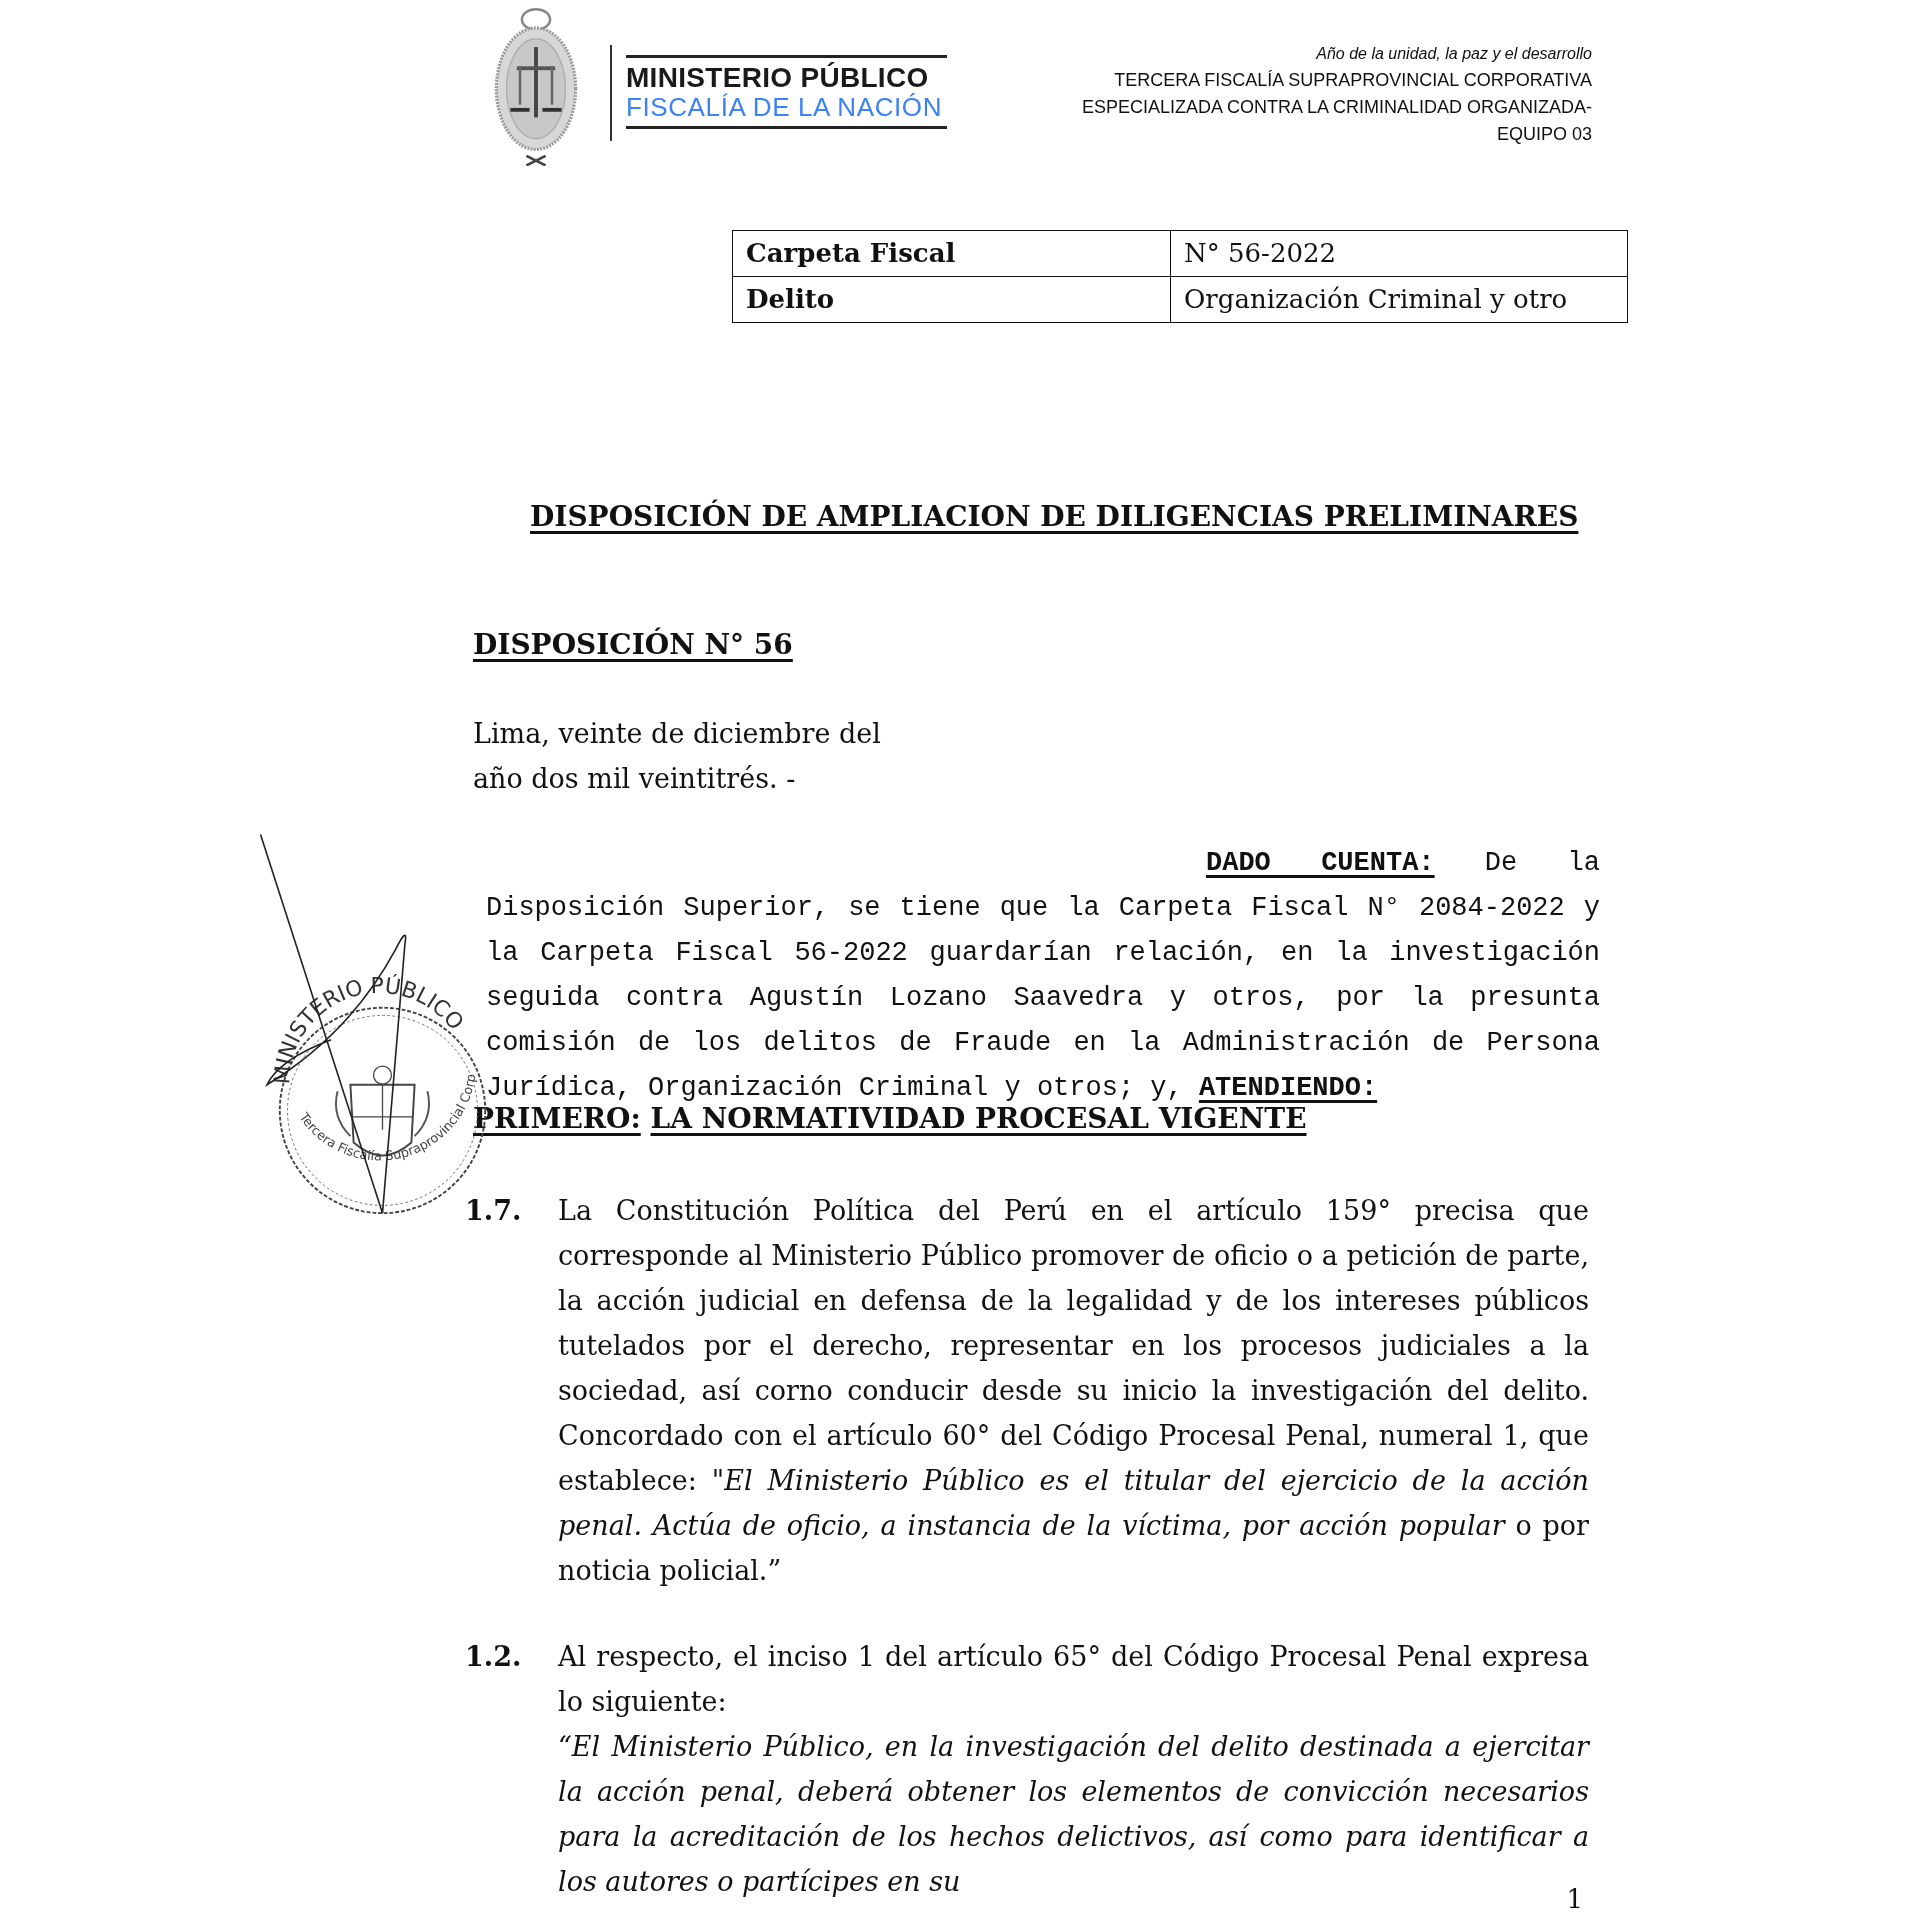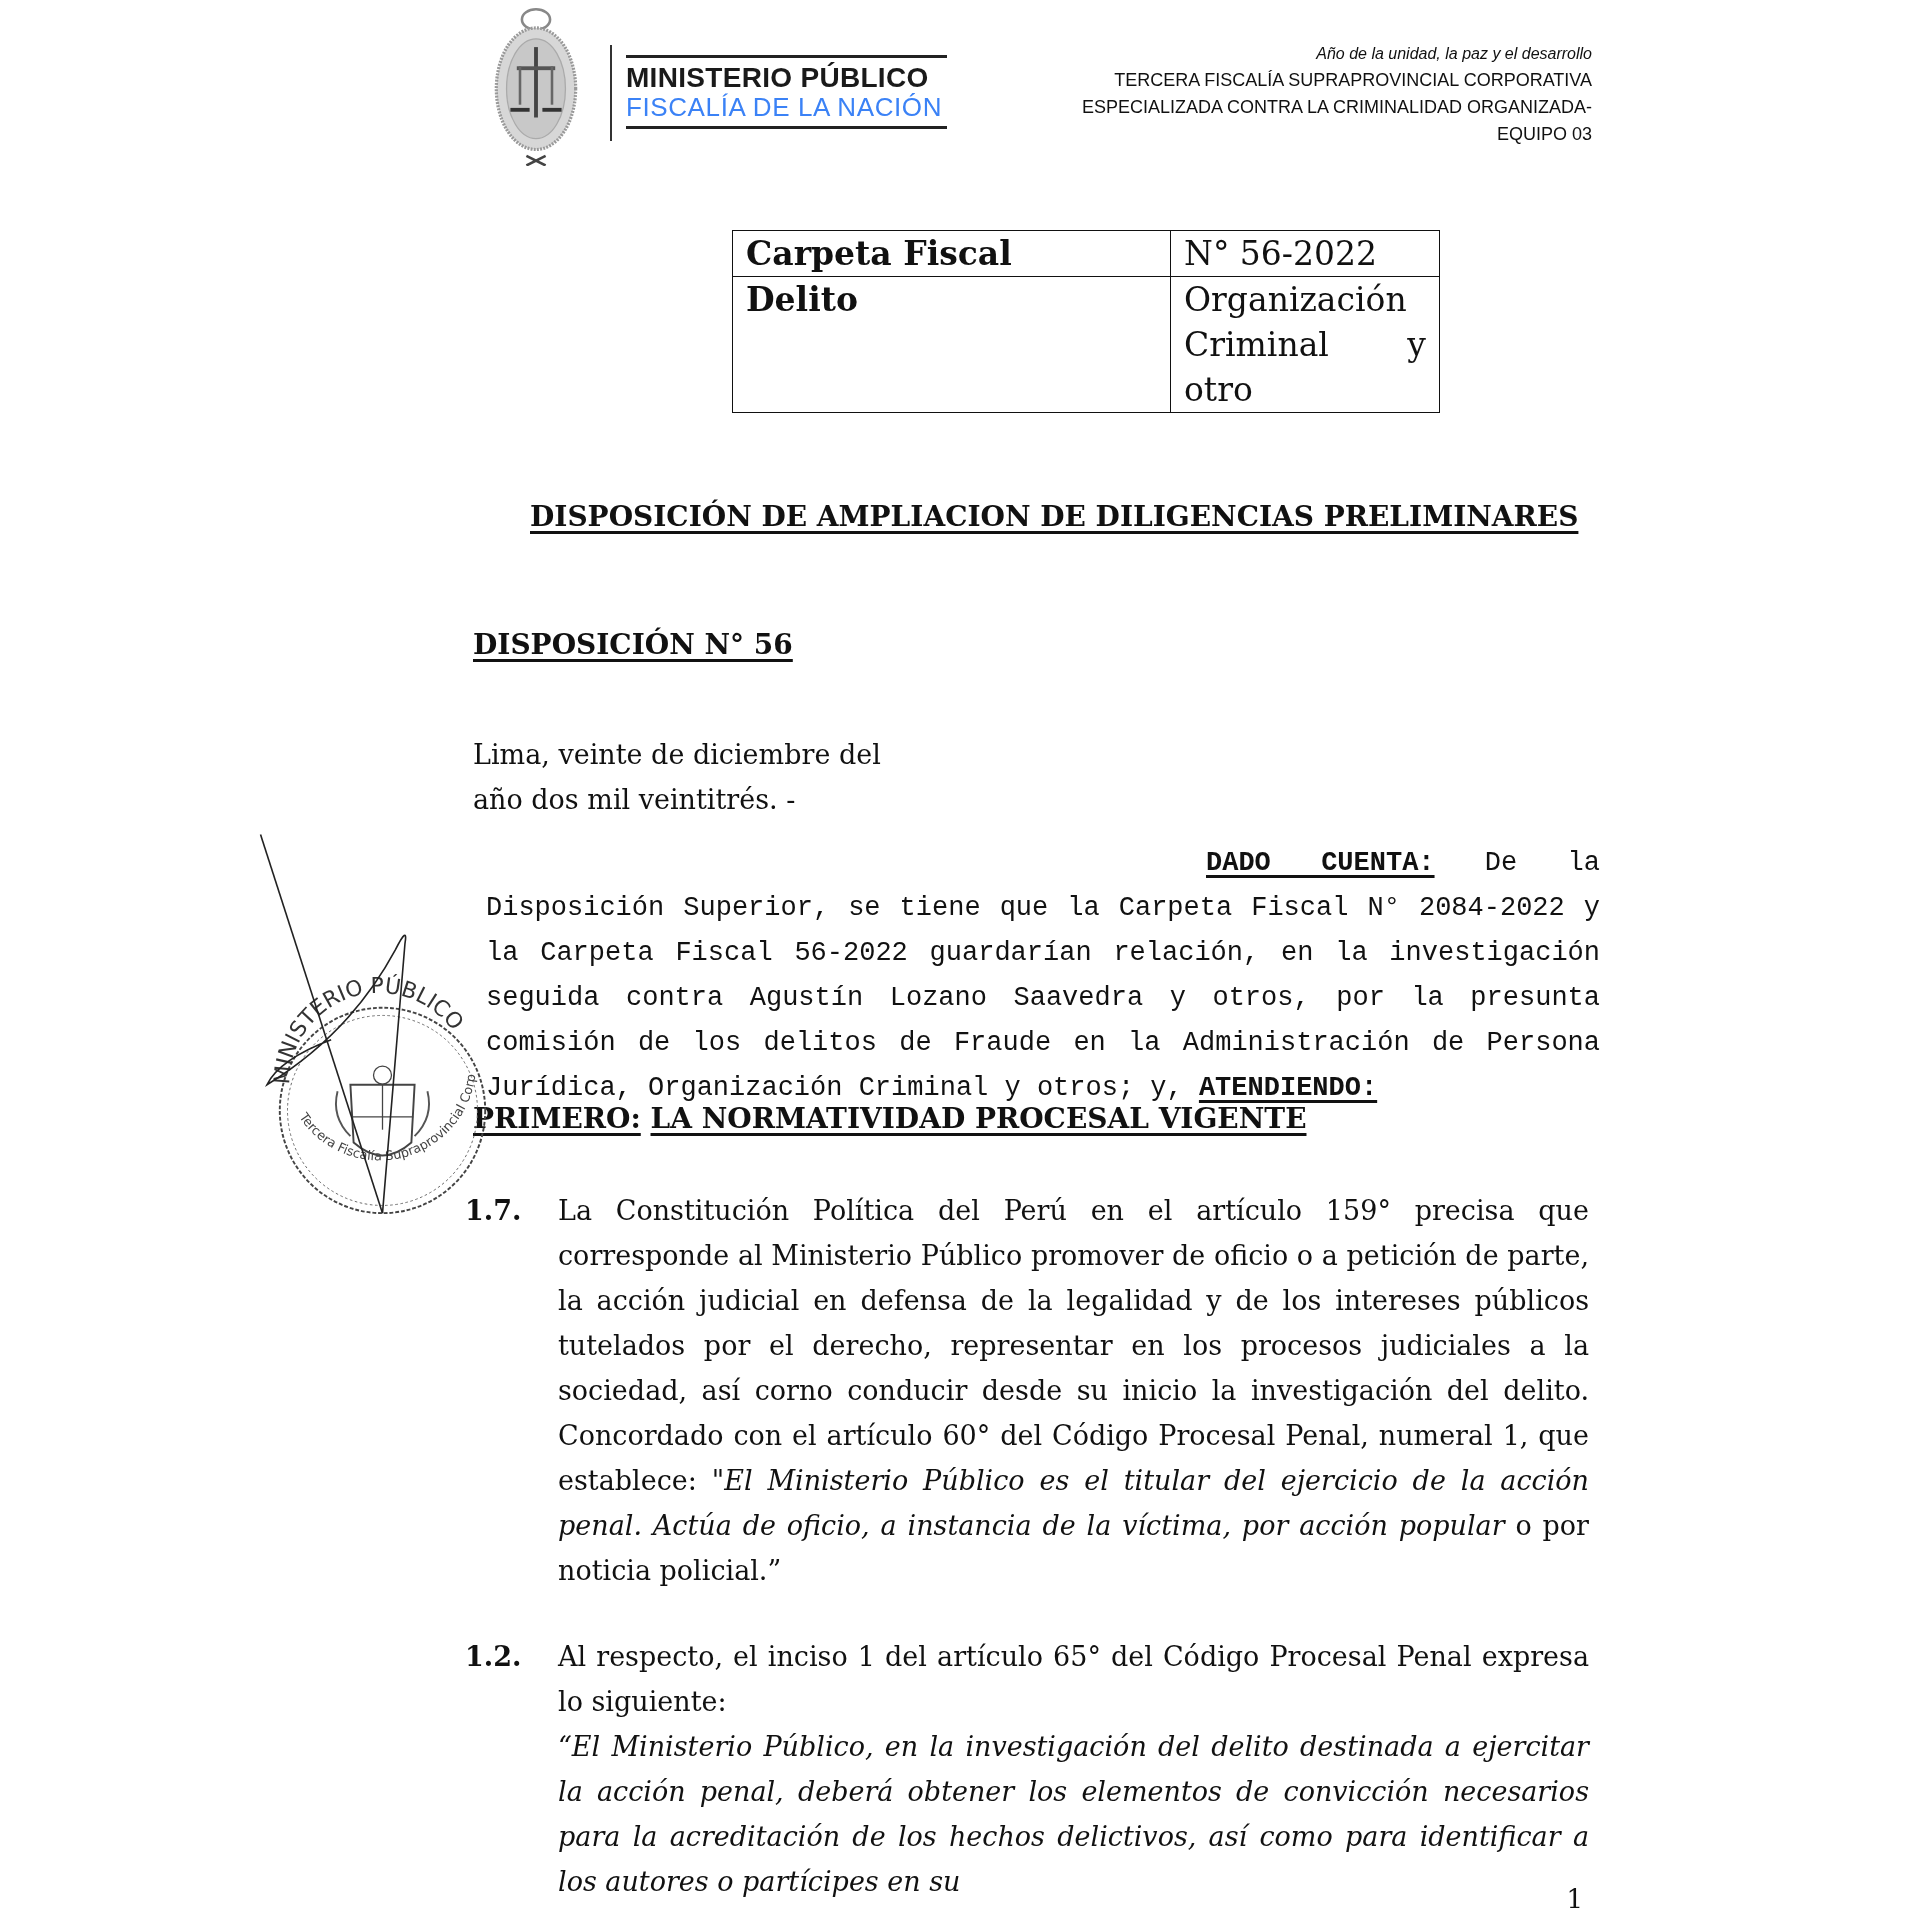--- a/index.html
+++ b/index.html
@@ -27,35 +27,35 @@
     }
     #header-right {
       right: 334px; top: 40px; text-align: right;
       font-family: "Liberation Sans", "DejaVu Sans", sans-serif;
       font-size: 18px; line-height: 27px; color: #111;
     }
     #header-right .motto { font-style: italic; font-size: 16px; }
 
     
     #info-table {
-      left: 732px; top: 230px; width: 708px;
+      left: 732px; top: 230px; width: 896px;
       border-collapse: collapse;
-      font-size: 33px; line-height: 45px;
+      font-size: 26px; line-height: 45px;
     }
     #info-table td {
       border: 1.9px solid #111; vertical-align: top; padding: 0 13px;
     }
     #info-table td.label { width: 411px; font-weight: bold; }
     #info-table td.value { text-align: justify; text-align-last: left; }
 
     
     .u-bold { font-weight: bold; text-decoration: underline; text-decoration-thickness: 2.6px; text-underline-offset: 5.1px; }
     #doc-title { left: 530px; top: 500px; font-size: 28px; white-space: nowrap; }
     #disp-number { left: 473px; top: 628px; font-size: 28px; white-space: nowrap; }
-    #place-date { left: 473px; top: 711px; font-size: 27px; line-height: 45px; margin-top: 21px; }
+    #place-date { left: 473px; top: 711px; font-size: 27px; line-height: 45px; }
 
     
     .body-text {
       font-size: 27px; line-height: 45px; text-align: justify;
     }
     #dado-cuenta { left: 486px; top: 841px; width: 1114px; font-family: Liberation Mono, monospace; }
     #dado-cuenta .first-line { padding-left: 360px; }
     #primero-heading { left: 473px; top: 1102px; font-size: 28px; white-space: nowrap; font-weight: bold; }
     #primero-heading span { text-decoration: underline; text-decoration-thickness: 2.6px; text-underline-offset: 5.1px; }
 

